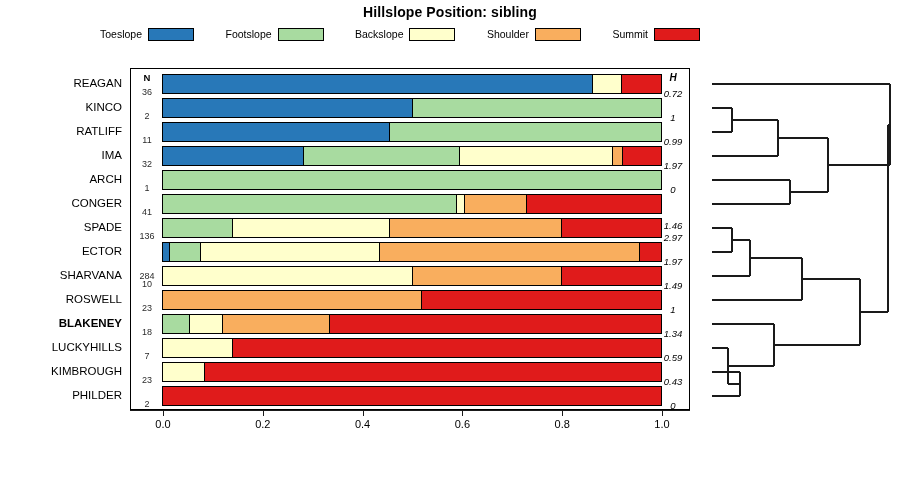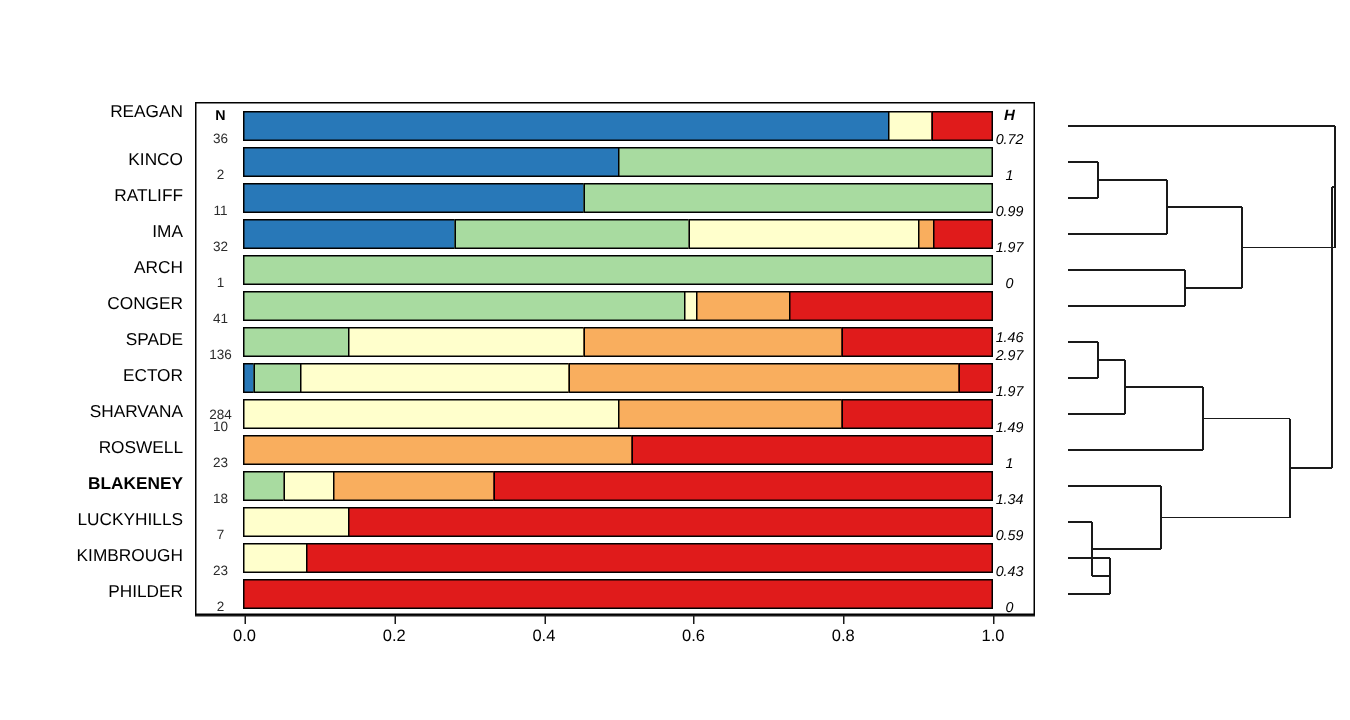--- a/index.html
+++ b/index.html
@@ -86,24 +86,47 @@
   }
 
   
   .dendro{position:absolute;left:700px;top:60px;width:200px;height:360px;}
 </style>
 </head>
 <body>
 
 <div id="page">
 
-
+  <div class="title">Hillslope Position: sibling</div>
+
+  <div class="legend">
+      <div class="legend-item">
+        <span class="legend-label">Toeslope</span>
+        <span class="legend-swatch" style="background: rgb(40, 120, 184);"></span>
+      </div>
+      <div class="legend-item">
+        <span class="legend-label">Footslope</span>
+        <span class="legend-swatch" style="background: rgb(168, 219, 160);"></span>
+      </div>
+      <div class="legend-item">
+        <span class="legend-label">Backslope</span>
+        <span class="legend-swatch" style="background: rgb(255, 255, 204);"></span>
+      </div>
+      <div class="legend-item">
+        <span class="legend-label">Shoulder</span>
+        <span class="legend-swatch" style="background: rgb(249, 174, 94);"></span>
+      </div>
+      <div class="legend-item">
+        <span class="legend-label">Summit</span>
+        <span class="legend-swatch" style="background: rgb(224, 27, 27);"></span>
+      </div>
+    </div>
 
   <div class="labels-col">
-      <div class="row-label" style="top: 2px; right: 6px;">REAGAN</div>
+      <div class="row-label" style="top: 10px; right: 6px;">REAGAN</div>
       <div class="row-label" style="top: 34px; right: 6px; padding-left: 32px;">KINCO</div>
       <div class="row-label" style="top: 58px; right: 6px;">RATLIFF</div>
       <div class="row-label" style="top: 82px; right: 6px;">IMA</div>
       <div class="row-label" style="top: 106px; right: 6px;">ARCH</div>
       <div class="row-label" style="top: 130px; right: 6px;">CONGER</div>
       <div class="row-label" style="top: 154px; right: 6px;">SPADE</div>
       <div class="row-label" style="top: 178px; right: 6px;">ECTOR</div>
       <div class="row-label" style="top: 202px; right: 6px;">SHARVANA</div>
       <div class="row-label" style="top: 226px; right: 6px;">ROSWELL</div>
       <div class="row-label bold" style="top: 250px; right: 6px;">BLAKENEY</div>

